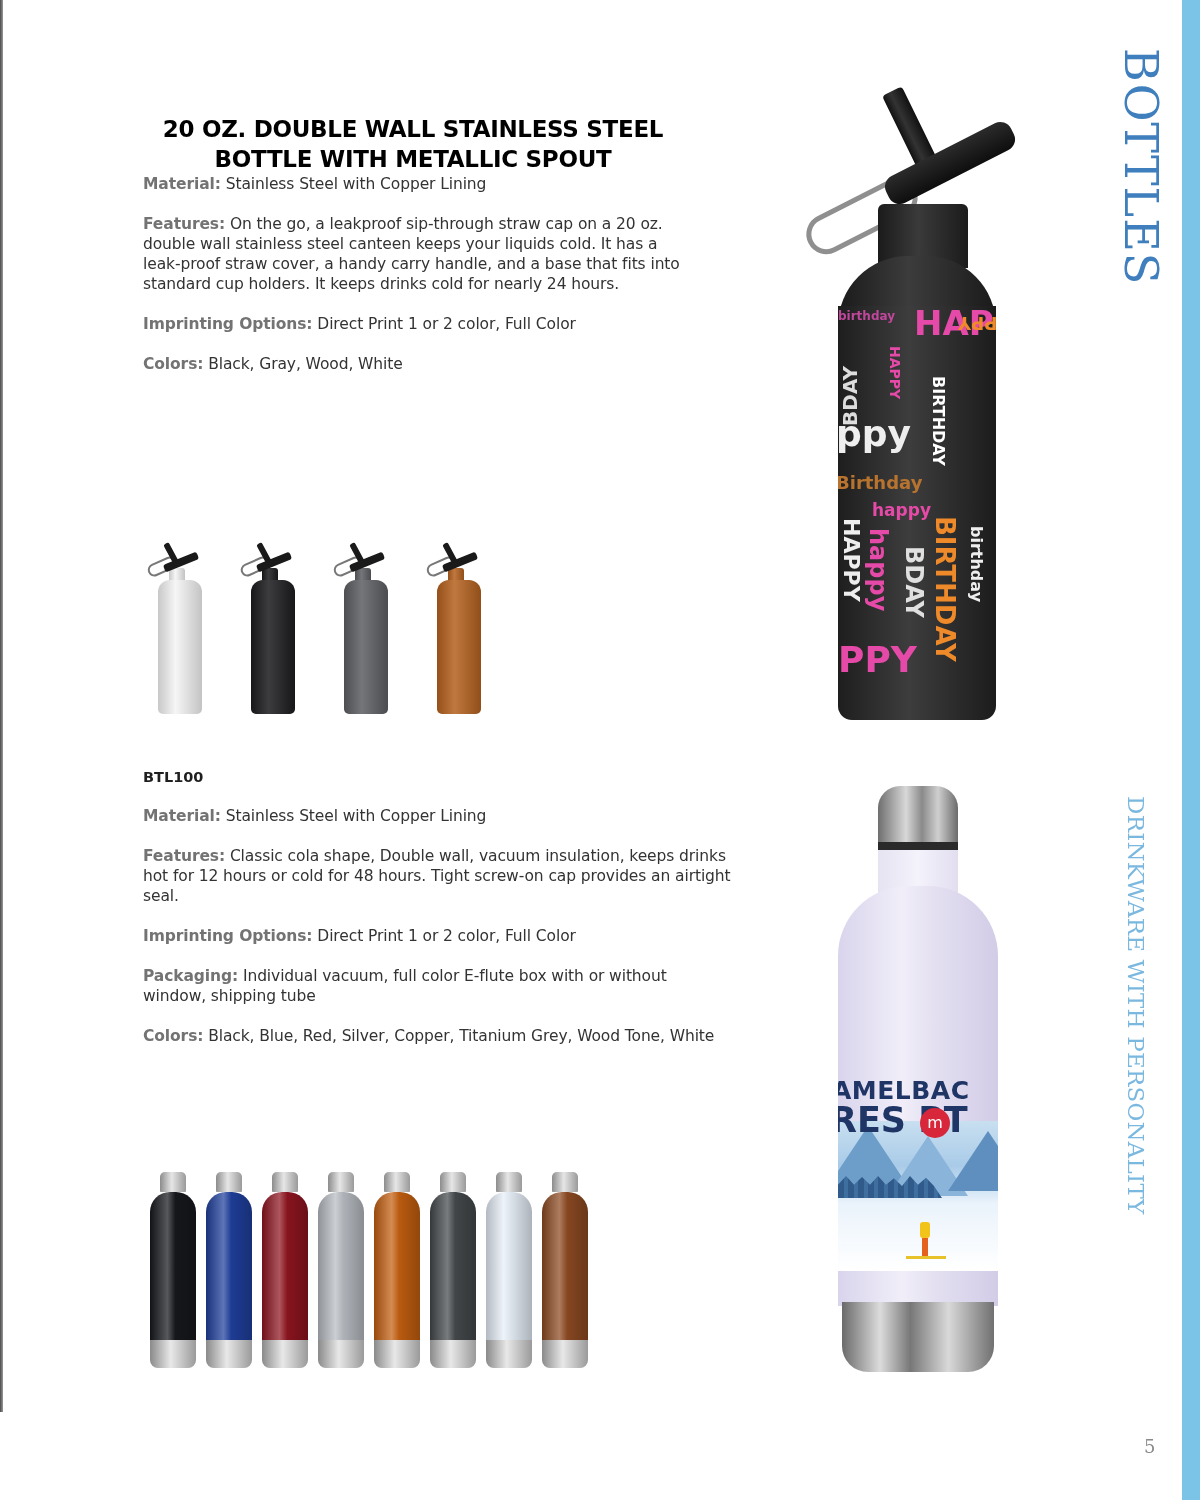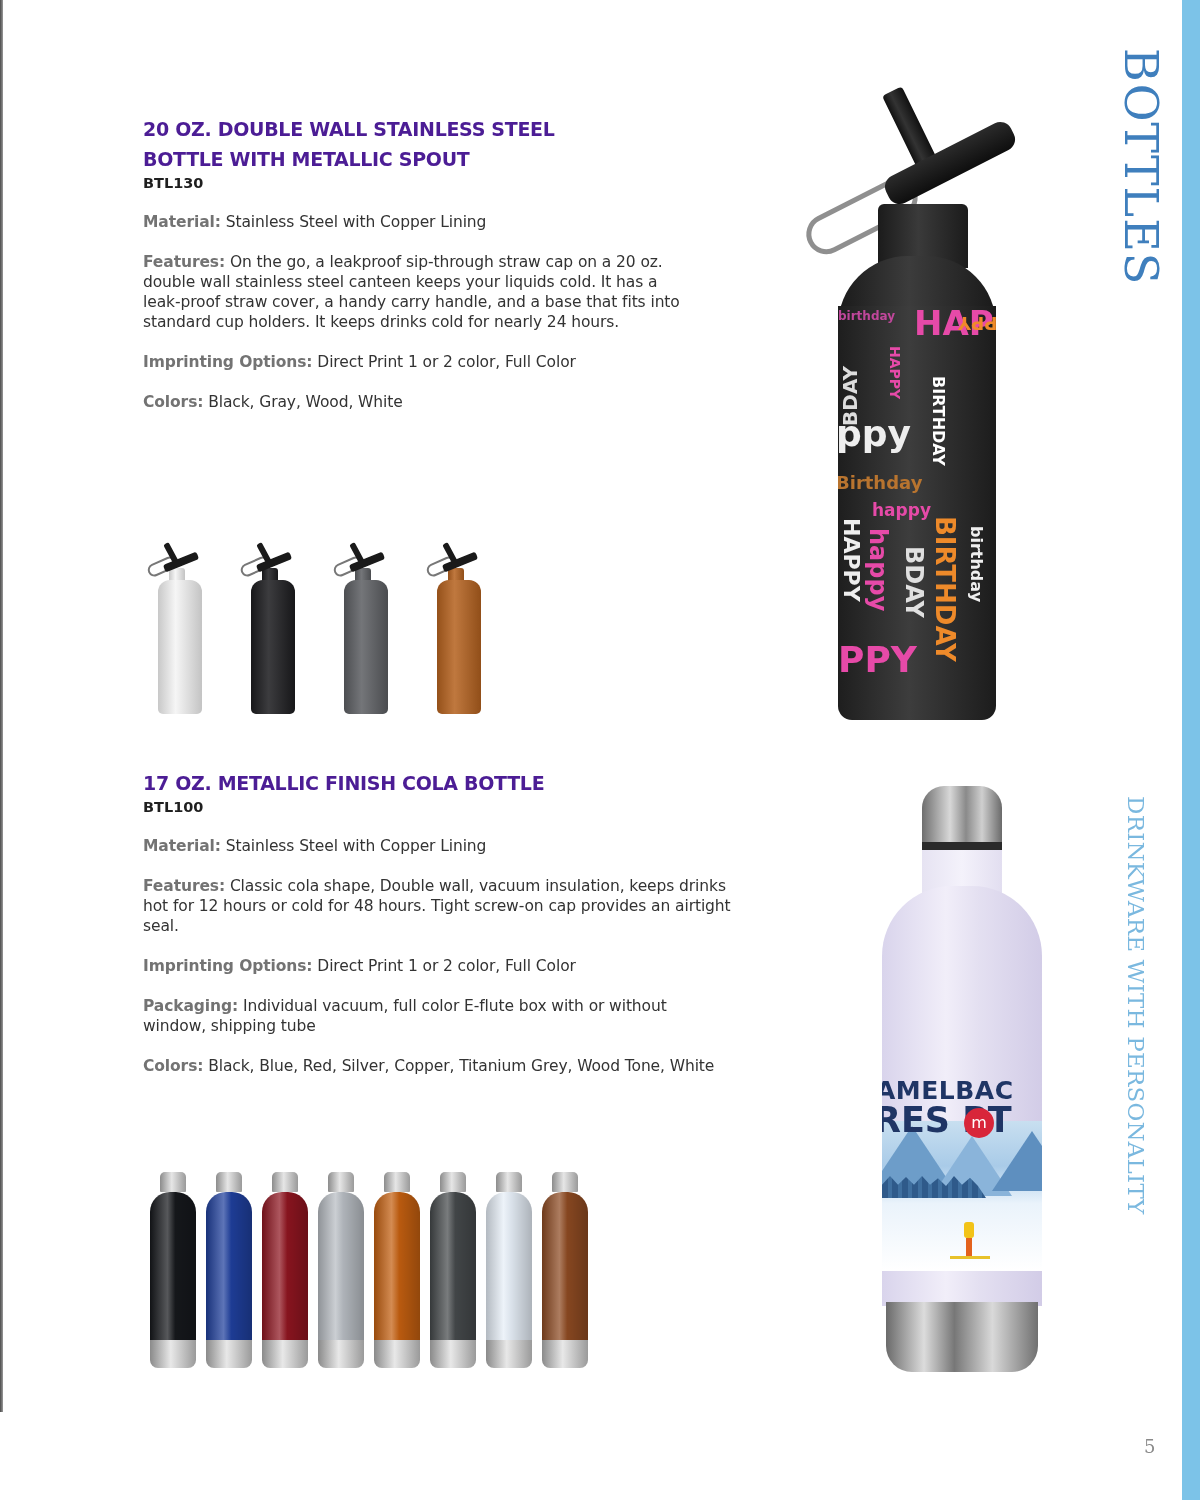--- a/index.html
+++ b/index.html
@@ -56,26 +56,27 @@
       font-family: "DejaVu Serif", "Liberation Serif", serif;
       font-size: 18px;
       color: #8a8a8a;
     }
 
     .product {
       position: absolute;
       left: 143px;
     }
     .product .title {
-      font-size: 19px;
+      font-size: 23px;
       font-weight: bold;
       line-height: 30px;
-      color: #4c1d95;
+      color: #000000;
       margin: 0;
       letter-spacing: -0.3px;
+      text-align: center;
     }
     .product .sku {
       font-size: 14.5px;
       font-weight: bold;
       color: #1f1f1f;
       line-height: 18px;
       margin: 0 0 20px 0;
     }
     .product .spec {
       font-size: 15.5px;
@@ -235,21 +236,21 @@
     .hero-1 .print {
       position: absolute;
       font-weight: bold;
       white-space: nowrap;
       line-height: 1;
     }
 
     
     .hero-2 {
       position: absolute;
-      left: 882px;
+      left: 838px;
       top: 786px;
       width: 149px;
       height: 586px;
     }
     .hero-2 .cap {
       position: absolute;
       left: 40px; top: 0;
       width: 80px; height: 62px;
       background: linear-gradient(to right, #6e6e6e, #d8d8d8 35%, #8a8a8a 55%, #cfcfcf 75%, #6a6a6a);
       border-radius: 22px 22px 3px 3px;
@@ -356,21 +357,20 @@
 
 <div class="vtitle bottles">BOTTLES</div>
 <div class="vtitle subtitle">DRINKWARE WITH PERSONALITY</div>
 <div class="page-number">5</div>
 
 <section class="product" id="product-1">
   <h2 class="title">
     <span>20 OZ. DOUBLE WALL STAINLESS STEEL</span><br>
     <span>BOTTLE WITH METALLIC SPOUT</span>
   </h2>
-  <div class="sku">BTL130</div>
   <p class="spec"><span class="label">Material:</span><span> Stainless Steel with Copper Lining</span></p>
   <p class="spec"><span class="label">Features:</span><span> On the go, a leakproof sip-through straw cap on a 20 oz. double wall stainless steel canteen keeps your liquids cold. It has a leak-proof straw cover, a handy carry handle, and a base that fits into standard cup holders. It keeps drinks cold for nearly 24 hours.</span></p>
   <p class="spec"><span class="label">Imprinting Options:</span><span> Direct Print 1 or 2 color, Full Color</span></p>
   <p class="spec"><span class="label">Colors:</span><span> Black, Gray, Wood, White</span></p>
 </section>
 
 <div class="thumbs-1" id="thumbs-1">
     <div class="thumb-spout" style="left: 0px;">
       <div class="loop"></div>
       <div class="neck" style="background:linear-gradient(to right, rgba(0,0,0,.18), rgba(255,255,255,.14) 40%, rgba(0,0,0,.2)),#f4f4f4"></div>
@@ -420,21 +420,20 @@
       <span class="print" style="left: 28px; top: 222px; font-size: 24px; color: rgb(230, 74, 168); writing-mode: vertical-rl;">happy</span>
       <span class="print" style="left: 64px; top: 240px; font-size: 24px; color: rgb(224, 224, 224); writing-mode: vertical-rl;">BDAY</span>
       <span class="print" style="left: 94px; top: 210px; font-size: 26px; color: rgb(238, 138, 42); writing-mode: vertical-rl;">BIRTHDAY</span>
       <span class="print" style="left: 0px; top: 336px; font-size: 36px; color: rgb(230, 74, 168);">PPY</span>
       <span class="print" style="left: 120px; top: 8px; font-size: 18px; color: rgb(238, 138, 42); transform: rotate(180deg);">HAPPY</span>
       <span class="print" style="left: 130px; top: 220px; font-size: 16px; color: rgb(238, 238, 238); writing-mode: vertical-rl;">birthday</span>
     </div>
 </div>
 
 <section class="product" id="product-2">
-  <h2 class="title">17 OZ. METALLIC FINISH COLA BOTTLE</h2>
   <div class="sku">BTL100</div>
   <p class="spec"><span class="label">Material:</span><span> Stainless Steel with Copper Lining</span></p>
   <p class="spec"><span class="label">Features:</span><span> Classic cola shape, Double wall, vacuum insulation, keeps drinks hot for 12 hours or cold for 48 hours.  Tight screw-on cap provides an airtight seal.</span></p>
   <p class="spec"><span class="label">Imprinting Options:</span><span> Direct Print 1 or 2 color, Full Color</span></p>
   <p class="spec"><span class="label">Packaging:</span><span> Individual vacuum, full color E-flute box with or without window, shipping tube</span></p>
   <p class="spec"><span class="label">Colors:</span><span> Black, Blue, Red, Silver, Copper, Titanium Grey, Wood Tone, White</span></p>
 </section>
 
 <div class="thumbs-2" id="thumbs-2">
     <div class="thumb-cola" style="left: 0px;">

